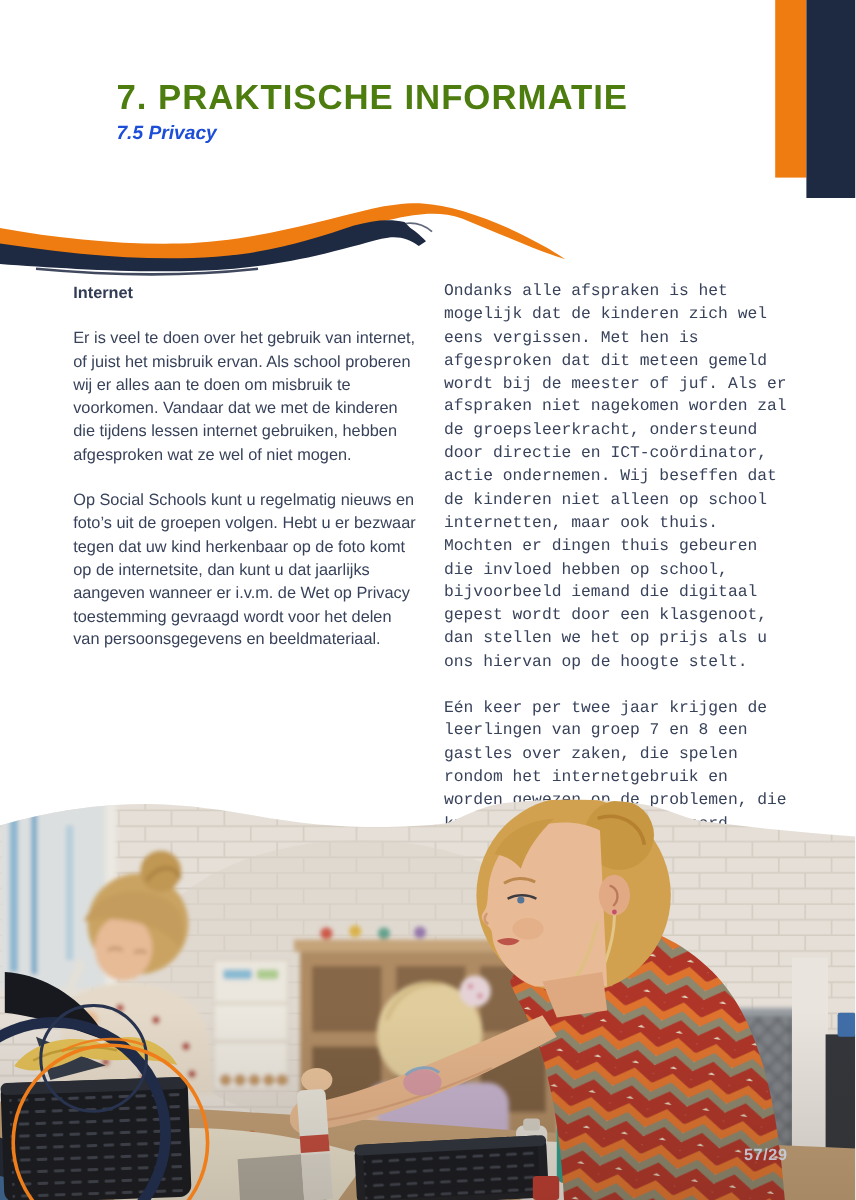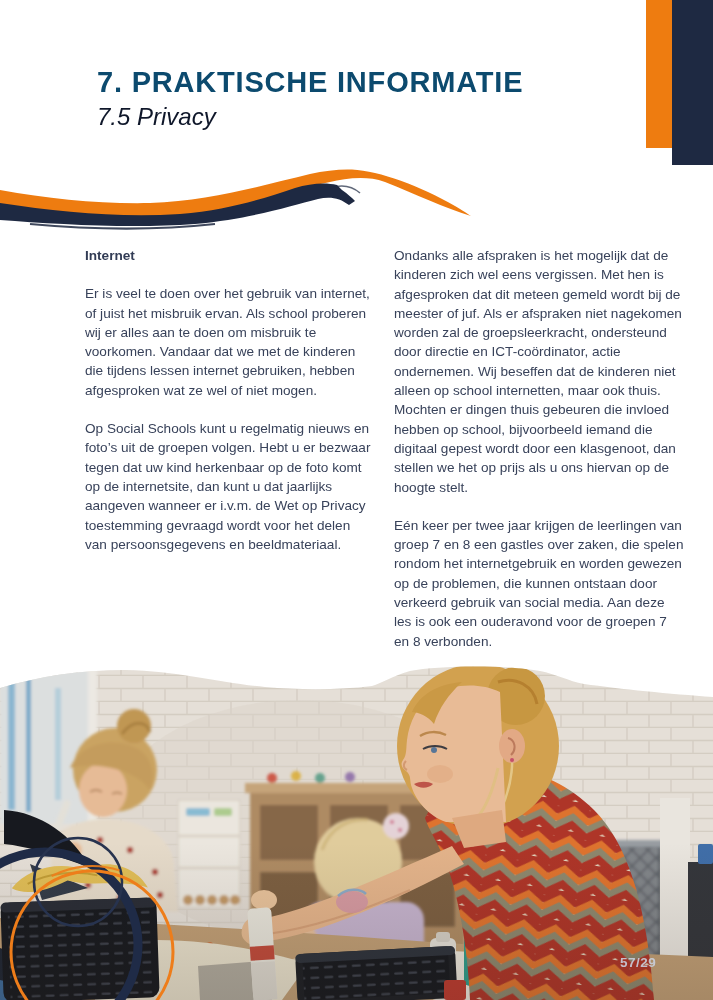--- a/index.html
+++ b/index.html
@@ -6,36 +6,36 @@
   .page{
     position:relative;width:713px;height:1000px;overflow:hidden;background:#ffffff;
     font-family:"Liberation Sans","DejaVu Sans",sans-serif;
   }
   
   .bar-orange{position:absolute;left:646px;top:0;width:26px;height:148px;background:#ee7c10;}
   .bar-navy{position:absolute;left:672px;top:0;width:41px;height:165px;background:#1e2942;}
   
   .title{
     position:absolute;left:97px;top:66px;margin:0;
-    font-size:29px;font-weight:700;letter-spacing:.8px;color:#0c4a6e;white-space:nowrap;
+    font-size:29px;font-weight:700;letter-spacing:.8px;color:#4d7c0f;white-space:nowrap;
   }
   .subtitle{
     position:absolute;left:97px;top:103px;margin:0;
-    font-size:24px;font-weight:400;font-style:italic;color:#0f172a;white-space:nowrap;
+    font-size:16px;font-weight:700;font-style:italic;color:#1d4ed8;white-space:nowrap;
   }
   
   .wave{position:absolute;left:0;top:166px;width:500px;height:70px;}
   
   .columns{
-    position:absolute;left:61px;top:246px;width:600px;
+    position:absolute;left:61px;top:234px;width:600px;
     display:flex;gap:21px;
-    color:#38425a;font-size:13.6px;line-height:19.3px;margin-left:24px;
+    color:#38425a;font-size:13.6px;line-height:19.3px;
   }
   .col-left{width:288px;}
-  .col-right{width:291px;}
+  .col-right{width:291px;font-family:Liberation Mono, monospace;}
   .columns p{margin:0 0 19px 0;}
   .para-heading{font-weight:700;margin:0;color:#323c55;}
   
   .photo{position:absolute;left:0;top:650px;width:713px;height:350px;}
   .page-number{
     position:absolute;left:620px;top:955px;width:70px;
     font-size:13.5px;font-weight:700;letter-spacing:.5px;
     color:rgba(202,209,224,0.88);
   }
 </style>

